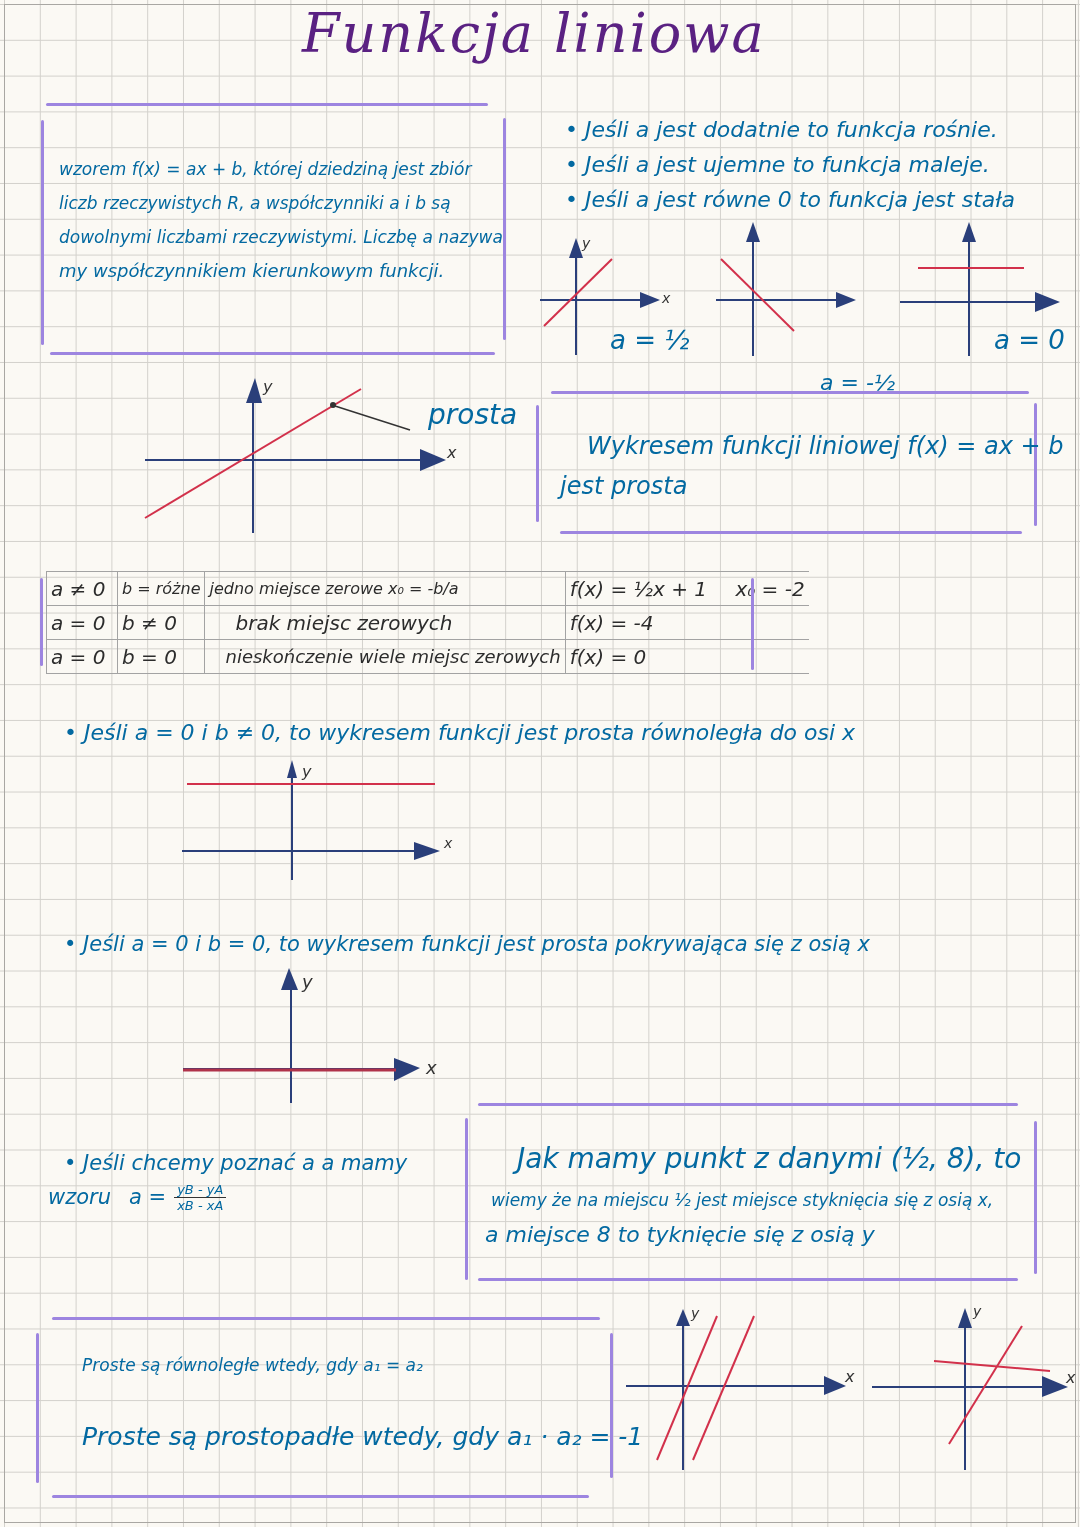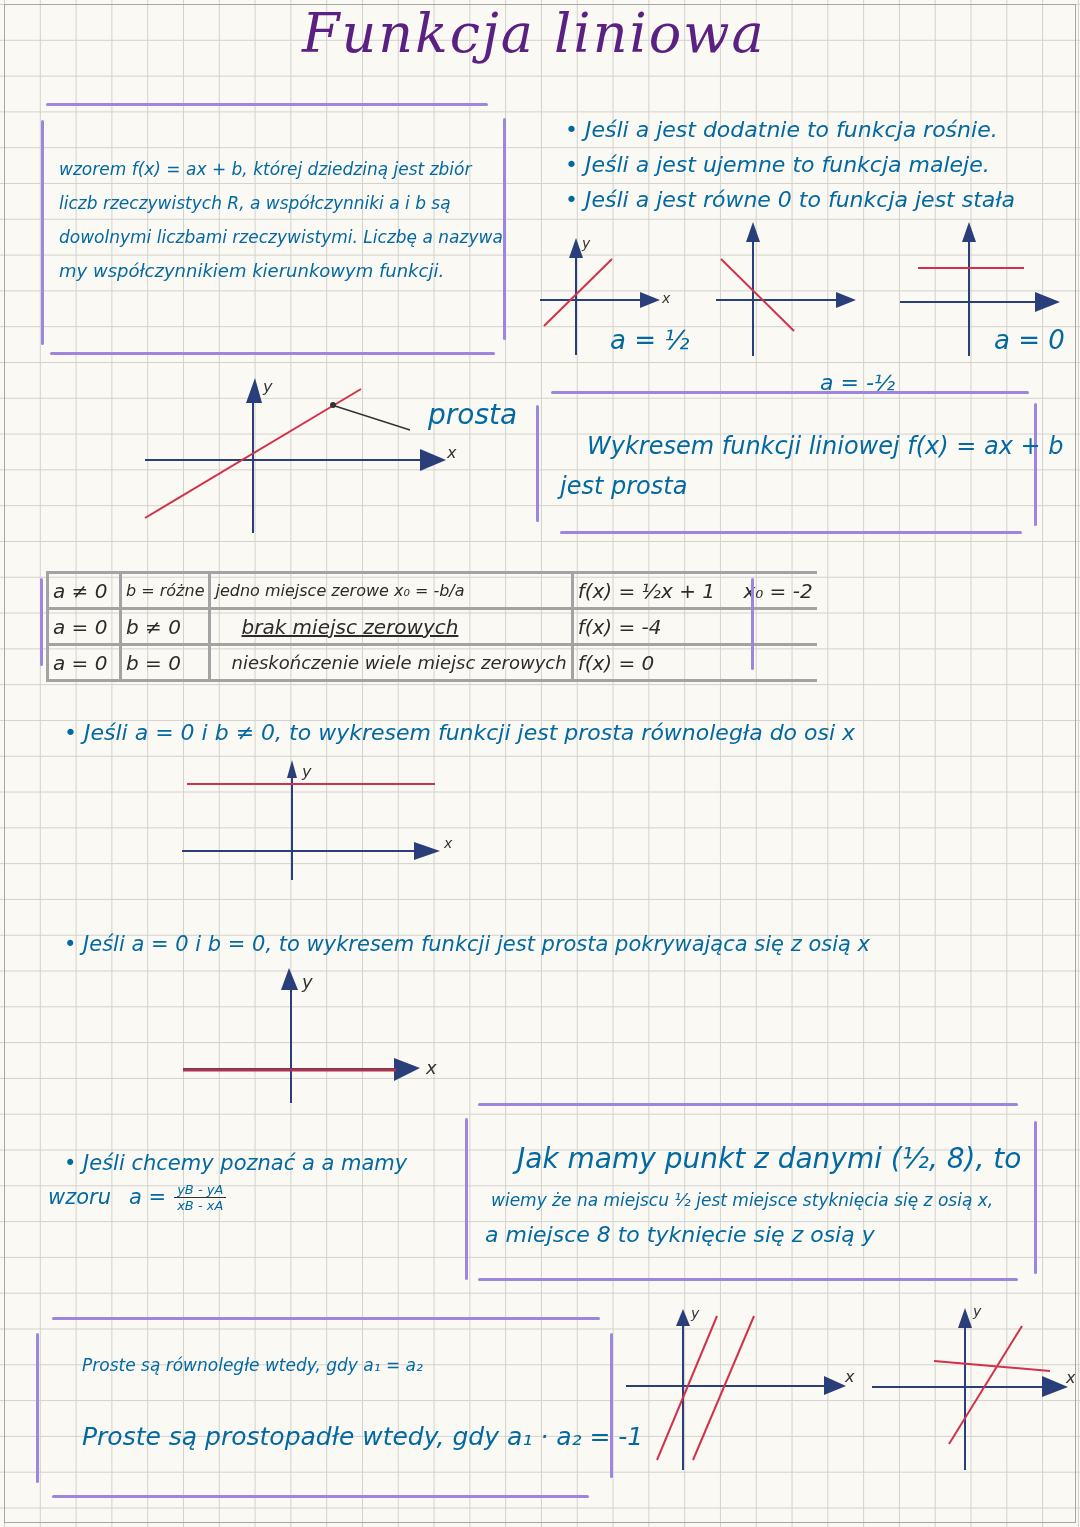--- a/index.html
+++ b/index.html
@@ -21,21 +21,21 @@
     font-size:54px; color:#5a2182; letter-spacing:2px; white-space:nowrap;
   }
   .hline { position:absolute; height:3px; background:#9d85e0; border-radius:2px; }
   .vline { position:absolute; width:3px; background:#9d85e0; border-radius:2px; }
   .hand { font-family:"DejaVu Sans", sans-serif; font-style:italic; color:#0369a1; }
   .para { font-size:19px; line-height:34px; }
   .bullets div { font-size:22px; line-height:35px; white-space:nowrap; }
   .caption { font-size:26px; color:#0369a1; font-style:italic; }
   table.zeros { border-collapse:collapse; position:absolute; left:46px; top:571px; }
   table.zeros td {
-    border:3px solid #a3a3a3; height:33px; padding:0 4px; font-size:20px; font-style:italic;
+    border:1px solid #a3a3a3; height:33px; padding:0 4px; font-size:20px; font-style:italic;
     white-space:nowrap; color:#2c2c2c;
   }
   table.zeros td.small { font-size:16px; }
   svg { position:absolute; overflow:visible; }
   .lbl { font-style:italic; font-size:14px; fill:#333; font-family:"DejaVu Sans", sans-serif; }
 </style>
 </head>
 <body>
 
 <div class="page-border"></div>
@@ -120,21 +120,21 @@
     <td class="small" style="width:54px;">b = różne</td>
     <td class="small" style="width:345px;">jedno miejsce zerowe   x₀ = -b/a</td>
     <td style="width:200px; border-right:none;">
       <span>f(x) = ½x + 1</span>
       <span style="margin-left:22px;">x₀ = -2</span>
     </td>
   </tr>
   <tr>
     <td>a = 0</td>
     <td>b ≠ 0</td>
-    <td style="padding-left:30px;text-decoration:underline;">brak miejsc zerowych</td>
+    <td style="padding-left:30px;">brak miejsc zerowych</td>
     <td style="border-right:none;">f(x) = -4</td>
   </tr>
   <tr>
     <td>a = 0</td>
     <td>b = 0</td>
     <td style="font-size:18px; padding-left:20px;">nieskończenie wiele miejsc zerowych</td>
     <td style="border-right:none;">f(x) = 0</td>
   </tr>
 </tbody>
   </table>

